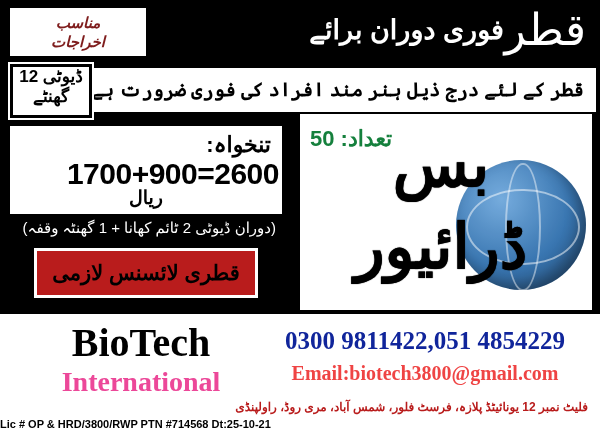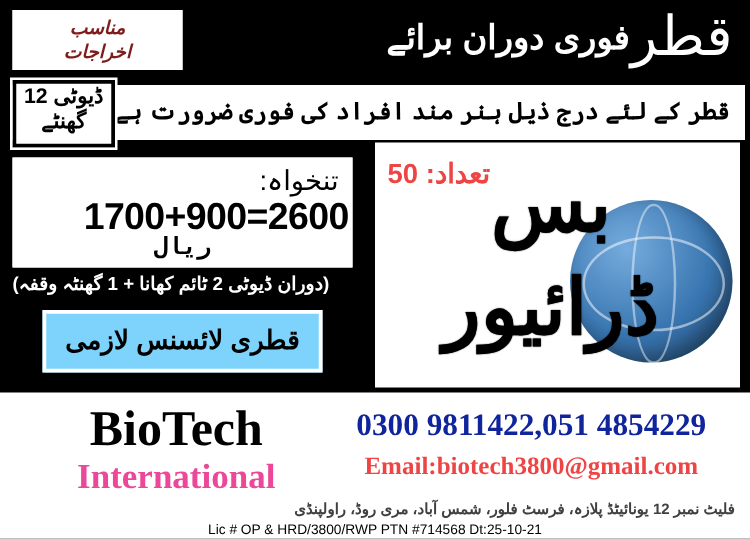--- a/index.html
+++ b/index.html
@@ -155,21 +155,21 @@
     font-weight: bold;
     line-height: 82px;
     color: #000000;
     text-shadow: 0 0 1px #000;
   }
   .count-badge {
     position: absolute;
     left: 10px; top: 12px;
     font-size: 22px;
     font-weight: bold;
-    color: #ef4444;
+    color: #15803d;
     direction: rtl;
     white-space: nowrap;
   }
 
   
   .details {
     position: absolute;
     left: 8px; top: 0px;
     width: 286px; height: 198px;
   }
@@ -178,59 +178,58 @@
     left: 2px; top: 14px;
     width: 266px; height: 82px;
     background: #ffffff;
     color: #000000;
     border: 3px solid #ffffff;
   }
   .salary-label {
     position: absolute;
     right: 8px; top: 2px;
     font-size: 22px;
-    font-weight: normal;
+    font-weight: bold;
     direction: rtl;
     line-height: 28px;
   }
   .salary-amount {
     position: absolute;
     left: 0; right: 0; top: 28px;
     text-align: right;
     font-size: 30px;
     font-weight: bold;
     line-height: 34px;
     letter-spacing: -0.5px;
   }
   .salary-currency {
     position: absolute;
     left: 0; right: 0; top: 58px;
     text-align: center;
     font-size: 19px;
     font-weight: bold;
     direction: rtl;
     line-height: 22px;
-    font-family: Liberation Mono, monospace;
   }
   .meals-note {
     position: absolute;
     left: 2px; top: 106px;
     width: 266px;
-    text-align: left;
+    text-align: right;
     direction: rtl;
     font-size: 15px;
-    font-weight: bold;
+    font-weight: normal;
     line-height: 20px;
     color: #ffffff;
   }
   .license-box {
     position: absolute;
     left: 26px; top: 136px;
     width: 218px; height: 44px;
-    background: #7dd3fc;
+    background: #b91c1c;
     color: #000000;
     border: 3px solid #ffffff;
     display: flex;
     align-items: center;
     justify-content: center;
     direction: rtl;
   }
   .license-box span {
     font-size: 21px;
     font-weight: bold;
@@ -285,32 +284,32 @@
     font-family: "Liberation Serif", serif;
     font-size: 20px;
     font-weight: bold;
     line-height: 30px;
     color: #ef4444;
     white-space: nowrap;
   }
   .licenseline {
     position: absolute;
     left: 0; right: 0; bottom: 2px;
-    text-align: center;
+    text-align: left;
     font-size: 11px;
-    font-weight: normal;
+    font-weight: bold;
     color: #000000;
     line-height: 14px;
   }
   .addressline {
     position: absolute;
     right: 12px; bottom: 18px;
     font-size: 12px;
     font-weight: bold;
-    color: #404040;
+    color: #b91c1c;
     direction: rtl;
     line-height: 16px;
     white-space: nowrap;
   }
 </style>
 </head>
 <body>
 
 <div id="ad">
 

